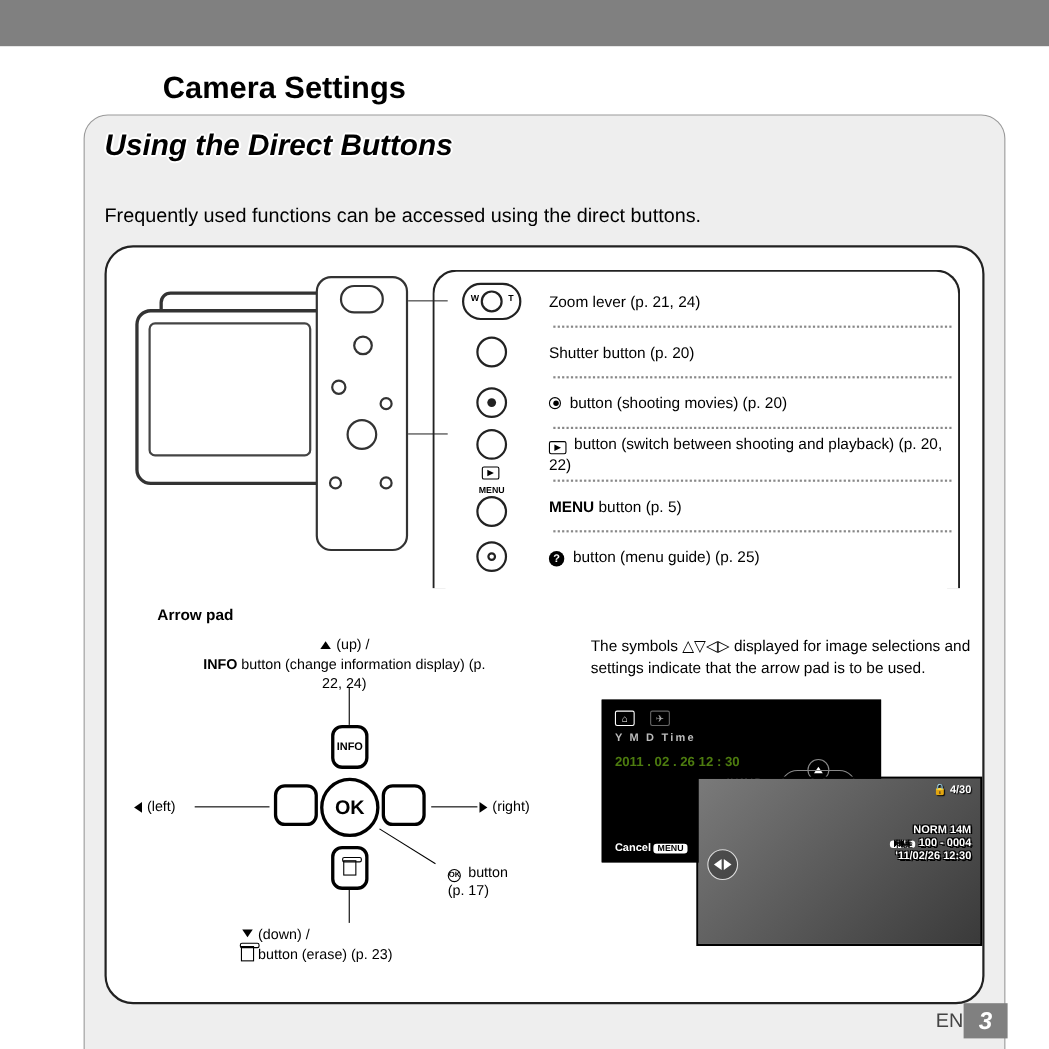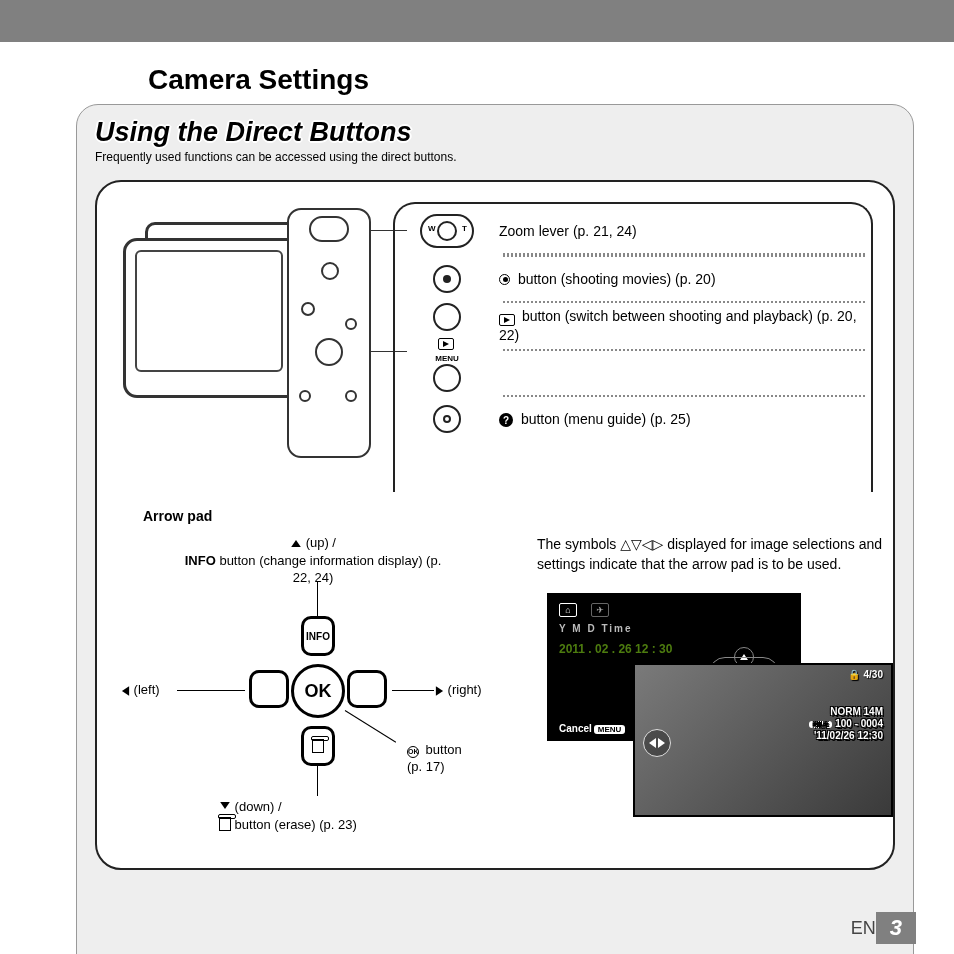--- a/index.html
+++ b/index.html
@@ -39,22 +39,23 @@
     font-size: 27px;
     padding: 12px 0 0 18px;
     color: #000;
     text-shadow:
       -1px -1px 0 #fff, 1px -1px 0 #fff,
       -1px 1px 0 #fff, 1px 1px 0 #fff,
       -2px 0 0 #fff, 2px 0 0 #fff,
       0 -2px 0 #fff, 0 2px 0 #fff;
   }
   .section-subtitle {
-    font-size: 12px;
+    font-size: 18px;
     padding: 2px 0 6px 18px;
+    margin-top: 36px;
   }
   .white-inner {
     background: #fff;
     border: 2px solid #222;
     border-radius: 26px;
     margin: 10px 18px 0 18px;
     height: 690px;
     position: relative;
     padding: 20px 20px 12px 20px;
   }
@@ -359,20 +360,26 @@
             <div class="icn-oval">
               <span class="wt-label-l">W</span>
               <span class="wt-label-r">T</span>
               <div style="position:absolute;left:50%;top:50%;width:20px;height:20px;border:2px solid #222;border-radius:50%;transform:translate(-50%,-50%);"></div>
             </div>
           </div>
           <div class="legend-text">Zoom lever (p. 21, 24)</div>
         </div>
         <div class="legend-divider"></div>
 
+        <div class="legend-row">
+          <div class="legend-icon-cell">
+              <div class="icn-circle"></div>
+            </div>
+          <div class="legend-text">Shutter button (p. 20)</div>
+        </div>
         <div class="legend-divider"></div>
 
         <div class="legend-row">
           <div class="legend-icon-cell">
               <div class="icn-circle rel icn-dot"></div>
             </div>
           <div class="legend-text"><span class="rec-dot"></span><span> button (shooting movies) (p. 20)</span></div>
         </div>
         <div class="legend-divider"></div>
 
@@ -387,20 +394,21 @@
         </div>
         <div class="legend-divider"></div>
 
         <div class="legend-row">
           <div class="legend-icon-cell">
             <div style="text-align:center">
               <div class="menu-label">MENU</div>
               <div class="icn-circle" style="margin:0 auto"></div>
             </div>
           </div>
+          <div class="legend-text"><b>MENU</b><span> button (p. 5)</span></div>
         </div>
         <div class="legend-divider"></div>
 
         <div class="legend-row">
           <div class="legend-icon-cell">
             <div class="icn-circle rel">
                 <div style="position:absolute;left:50%;top:50%;width:8px;height:8px;border:2px solid #222;border-radius:50%;transform:translate(-50%,-50%);"></div>
               </div>
           </div>
           <div class="legend-text"><span class="q-mark">?</span><span> button (menu guide) (p. 25)</span></div>

